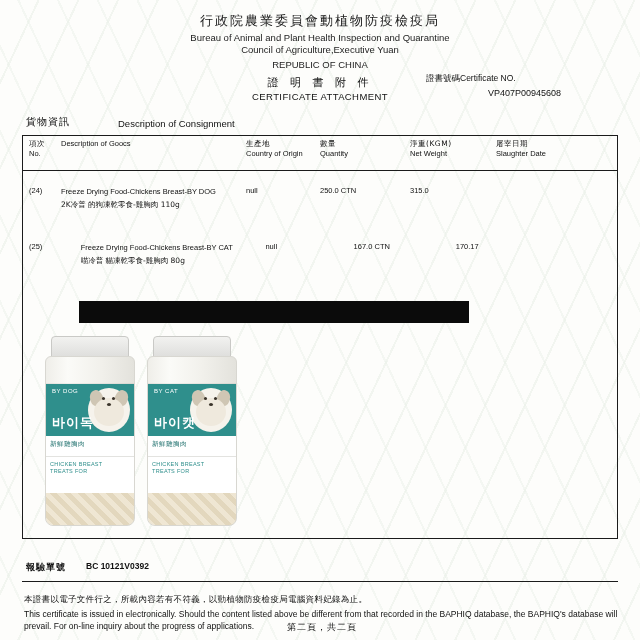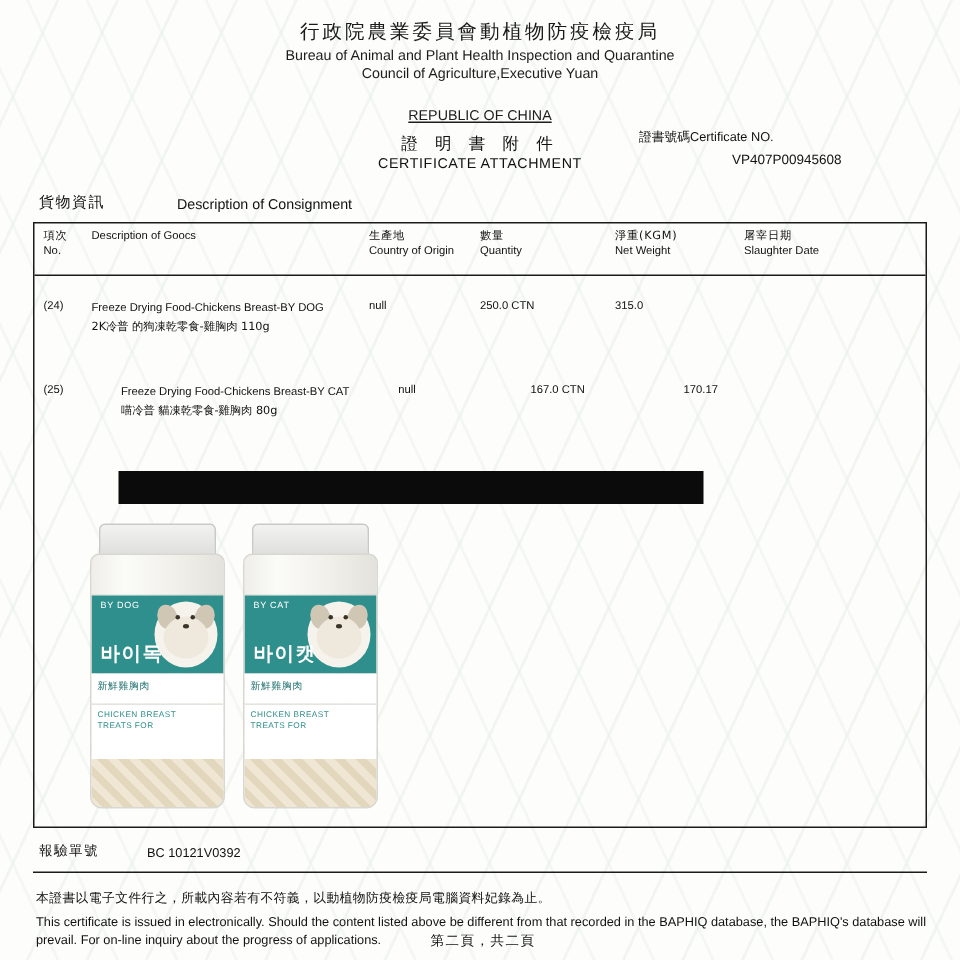--- a/index.html
+++ b/index.html
@@ -31,21 +31,21 @@
     box-sizing:border-box;
   }
   .hdr{ text-align:center; }
   .hdr .cn-title{
     font-size:13px;letter-spacing:2px;color:#1a1a1a;
     font-family:"DejaVu Sans", sans-serif;
     margin-bottom:2px;
   }
   .hdr .en1{font-size:9.5px;color:#1d1d1d;line-height:12px;}
   .hdr .en2{font-size:9.5px;color:#1d1d1d;line-height:12px;}
-  .hdr .roc{font-size:9.5px;color:#1d1d1d;line-height:13px;margin-top:15px;text-decoration:underline;}
+  .hdr .roc{font-size:9.5px;color:#1d1d1d;line-height:13px;margin-top:2px;}
 
   .certrow{
     position:relative;
     margin-top:4px;
     height:30px;
   }
   .cert-cn{
     text-align:center;
     font-size:11px;letter-spacing:4px;color:#111;
     font-family:"DejaVu Sans", sans-serif;
@@ -102,21 +102,21 @@
   .trow .cell.desc{line-height:13px;}
   .cjk{font-family:"DejaVu Sans",sans-serif;}
 
   .redact{
     position:absolute;
     left:56px;top:165px;width:390px;height:22px;
     background:#0b0b0b;
   }
 
   .photos{
-    position:absolute;left:33px;top:190px;
+    position:absolute;left:18px;top:190px;
     width:240px;height:200px;
     display:flex;gap:6px;align-items:flex-end;
   }
   .jar{
     position:relative;
     width:96px;height:190px;
   }
   .jar .lid{
     position:absolute;left:10px;top:0;width:76px;height:22px;
     background:linear-gradient(180deg,#f2f2f0,#dcdcda);
@@ -180,22 +180,22 @@
     font-family:"DejaVu Sans",sans-serif;letter-spacing:.5px;
   }
   .label .bot{
     height:36px;background:#ffffff;border-top:1px solid #e3e3e0;position:relative;
   }
   .label .bot .en{
     position:absolute;left:4px;top:4px;font-size:5.5px;color:#2f8f8c;line-height:7px;letter-spacing:.3px;
   }
   .regrow{
     position:absolute;left:26px;bottom:66px;
-    display:flex;align-items:center;gap:32px;
-    font-size:8.5px;color:#111;
+    display:flex;align-items:flex-start;gap:20px;
+    font-size:8.5px;color:#111;font-weight:bold;
   }
   .regrow .cn{font-family:"DejaVu Sans",sans-serif;letter-spacing:1px;font-size:9px;}
   .bottomline2{
     position:absolute;left:22px;right:22px;bottom:58px;
     border-top:1px solid #1b1b1b;
   }
 
   .footer{
     position:absolute;left:24px;right:20px;bottom:8px;
   }

